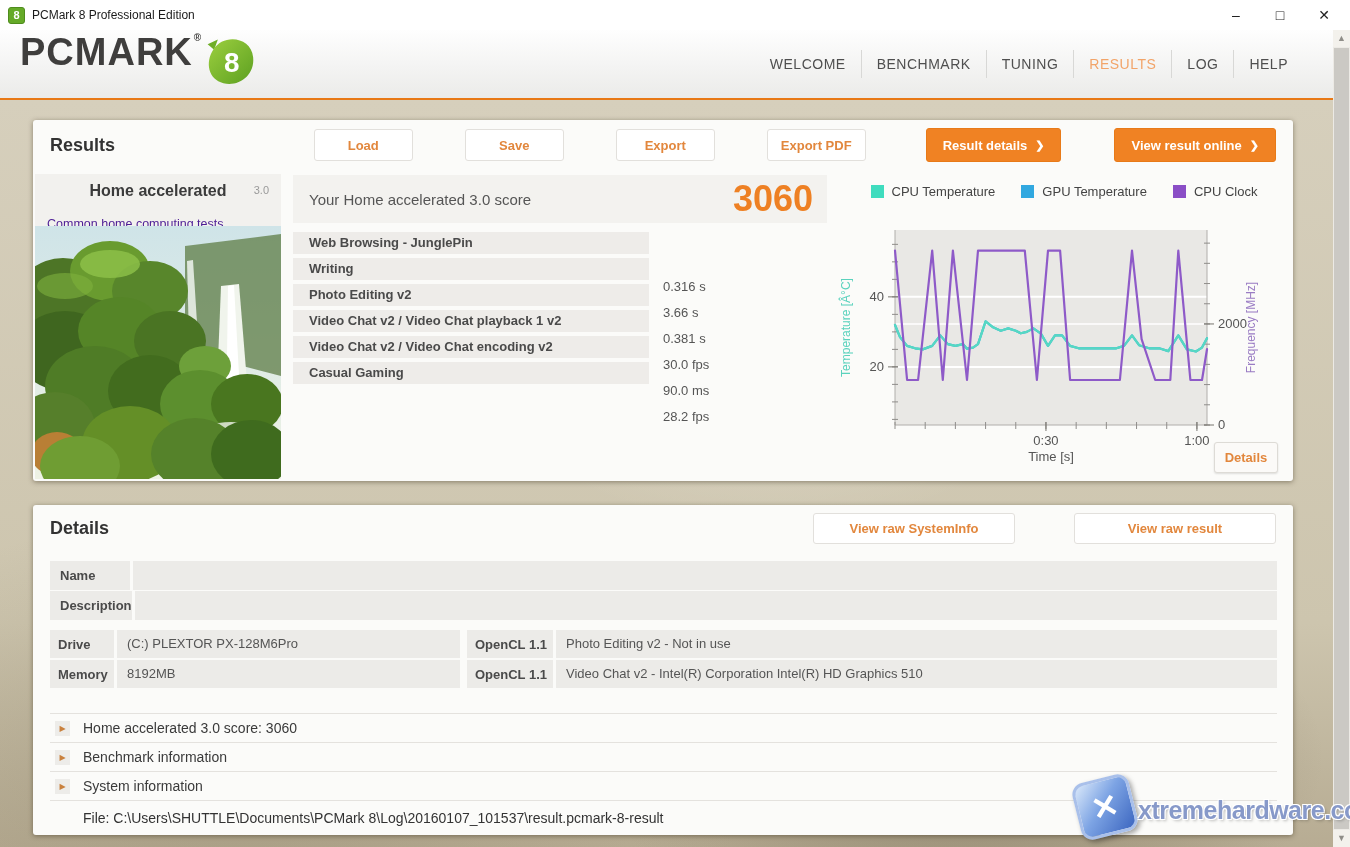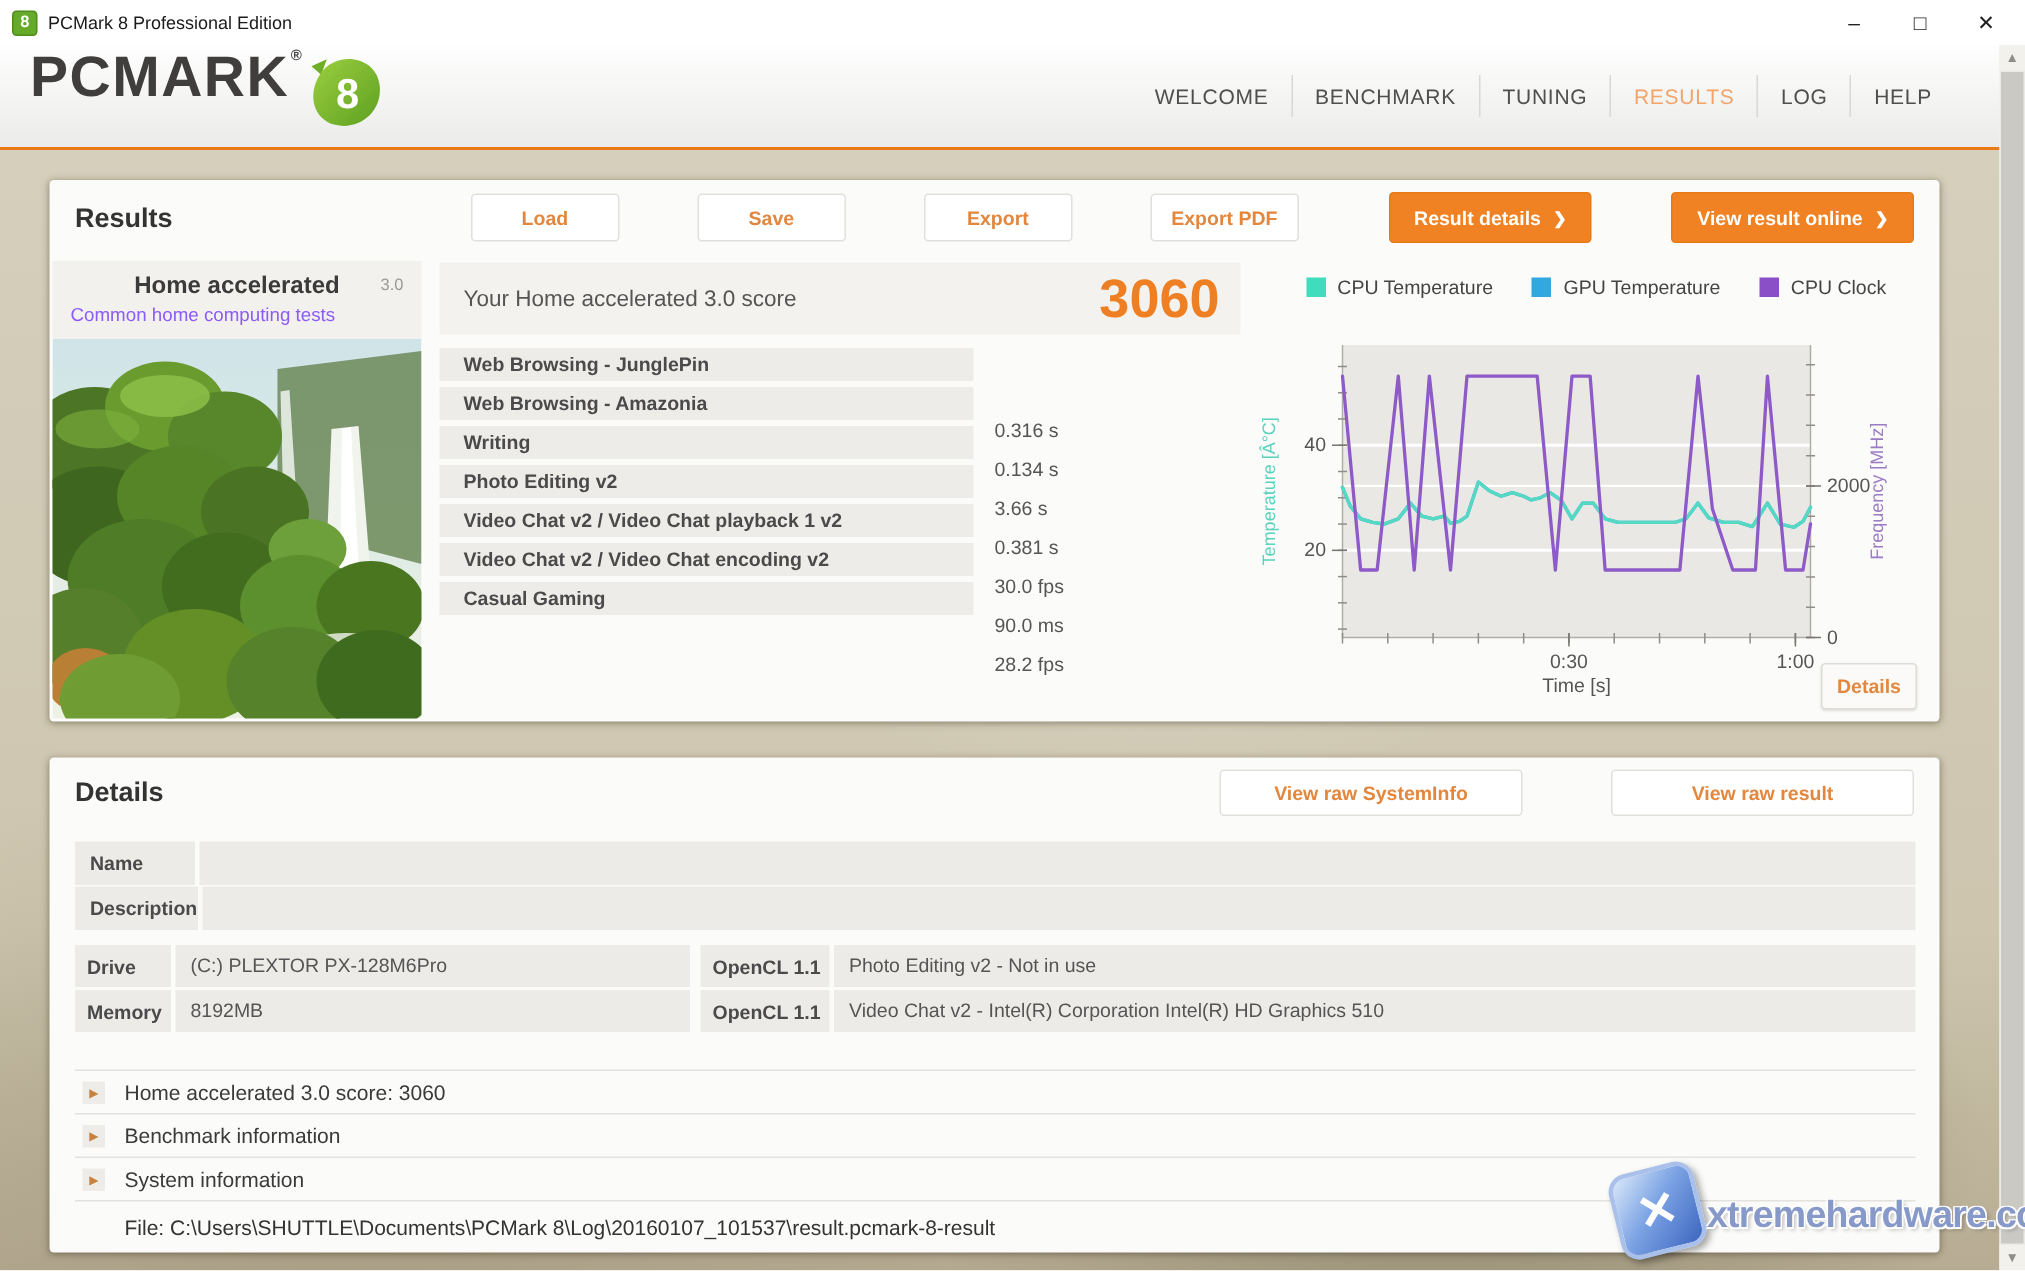--- a/index.html
+++ b/index.html
@@ -44,21 +44,21 @@
   .btn-orange{background:#f08223;border:1px solid #e87a18;color:#fff;height:32px;padding:0 16px;}
   .btn-orange .chev{font-size:11px;margin-left:8px;}
   .tb-group{display:flex;gap:8px;}
   .tb-group .btn-light{width:97px;}
   .tb-cta{display:flex;gap:9px;margin-left:16px;}
 
   
   .test-header{position:absolute;left:2px;top:54px;width:246px;height:52px;background:#f2f1ee;box-sizing:border-box;padding:8px 12px;}
   .test-name{font-size:16px;font-weight:bold;color:#3b3b3b;text-align:center;}
   .test-ver{position:absolute;right:12px;top:10px;font-size:11px;color:#9a9a9a;}
-  .test-sub{font-size:12.5px;color:#8b5cf6;margin-top:3px;}
+  .test-sub{font-size:12.5px;color:#4c1d95;margin-top:17px;}
   .test-photo{position:absolute;left:2px;top:106px;width:246px;height:253px;}
 
   
   .score-box{position:absolute;left:260px;top:55px;width:534px;height:48px;background:#f3f2ef;display:flex;align-items:center;}
   .score-label{font-size:15px;color:#555;margin-left:16px;}
   .score-value{margin-left:auto;margin-right:14px;font-size:36px;font-weight:bold;color:#ee8023;}
   .result-rows{position:absolute;left:260px;top:112px;width:534px;display:flex;flex-direction:column;gap:4px;}
   .rrow{display:flex;height:22px;}
   .rrow .lbl{flex:0 0 356px;background:#eeece9;font-size:13px;font-weight:bold;color:#4a4a4a;line-height:22px;padding-left:16px;box-sizing:border-box;}
   .rrow .gap{flex:0 0 4px;}
@@ -214,25 +214,20 @@
 
     <div class="score-box">
       <span class="score-label">Your Home accelerated 3.0 score</span>
       <span class="score-value">3060</span>
     </div>
     <div class="result-rows">
       <div class="rrow">
           <div class="lbl">Web Browsing - JunglePin</div>
           <div class="gap"></div>
           <div class="val">0.316 s</div>
-        </div>
-      <div class="rrow">
-          <div class="lbl">Web Browsing - Amazonia</div>
-          <div class="gap"></div>
-          <div class="val">0.134 s</div>
         </div>
       <div class="rrow">
           <div class="lbl">Writing</div>
           <div class="gap"></div>
           <div class="val">3.66 s</div>
         </div>
       <div class="rrow">
           <div class="lbl">Photo Editing v2</div>
           <div class="gap"></div>
           <div class="val">0.381 s</div>

